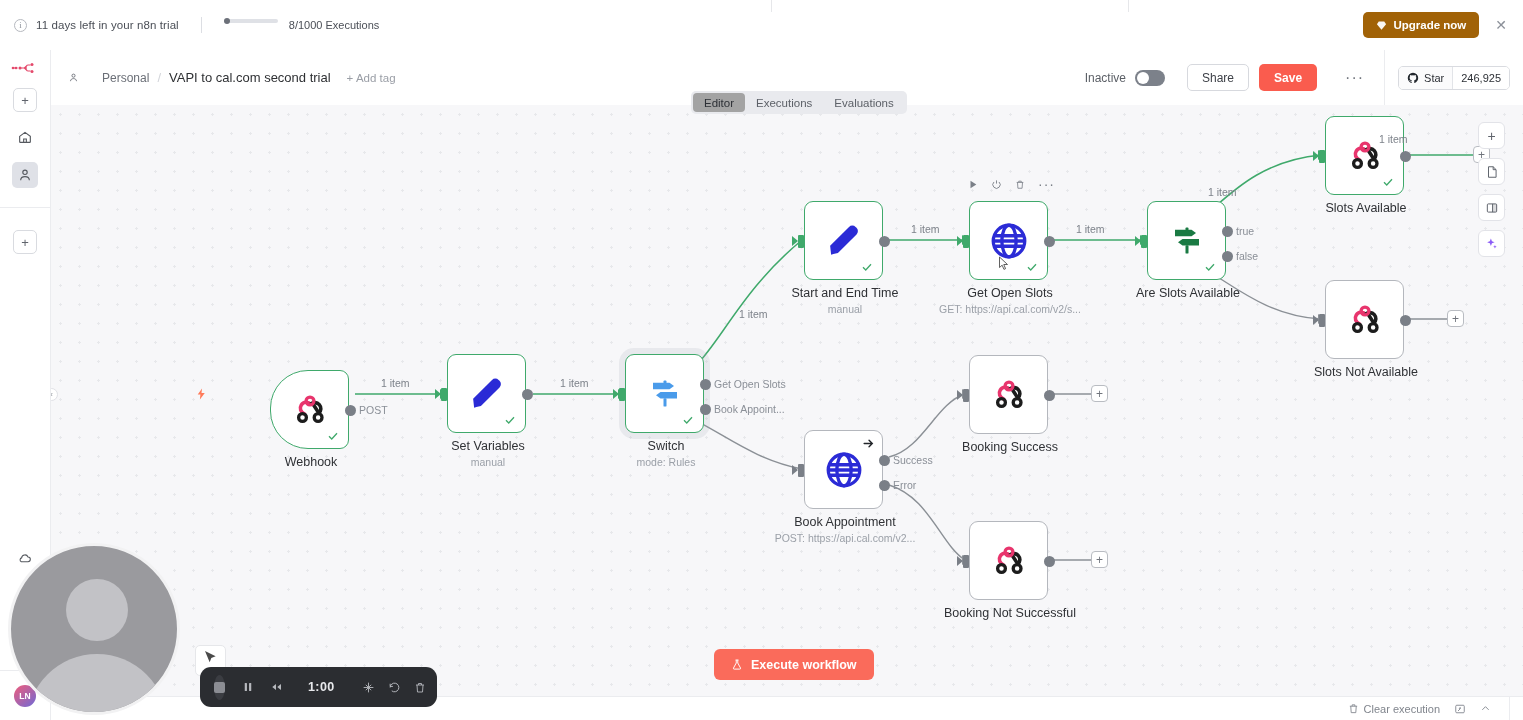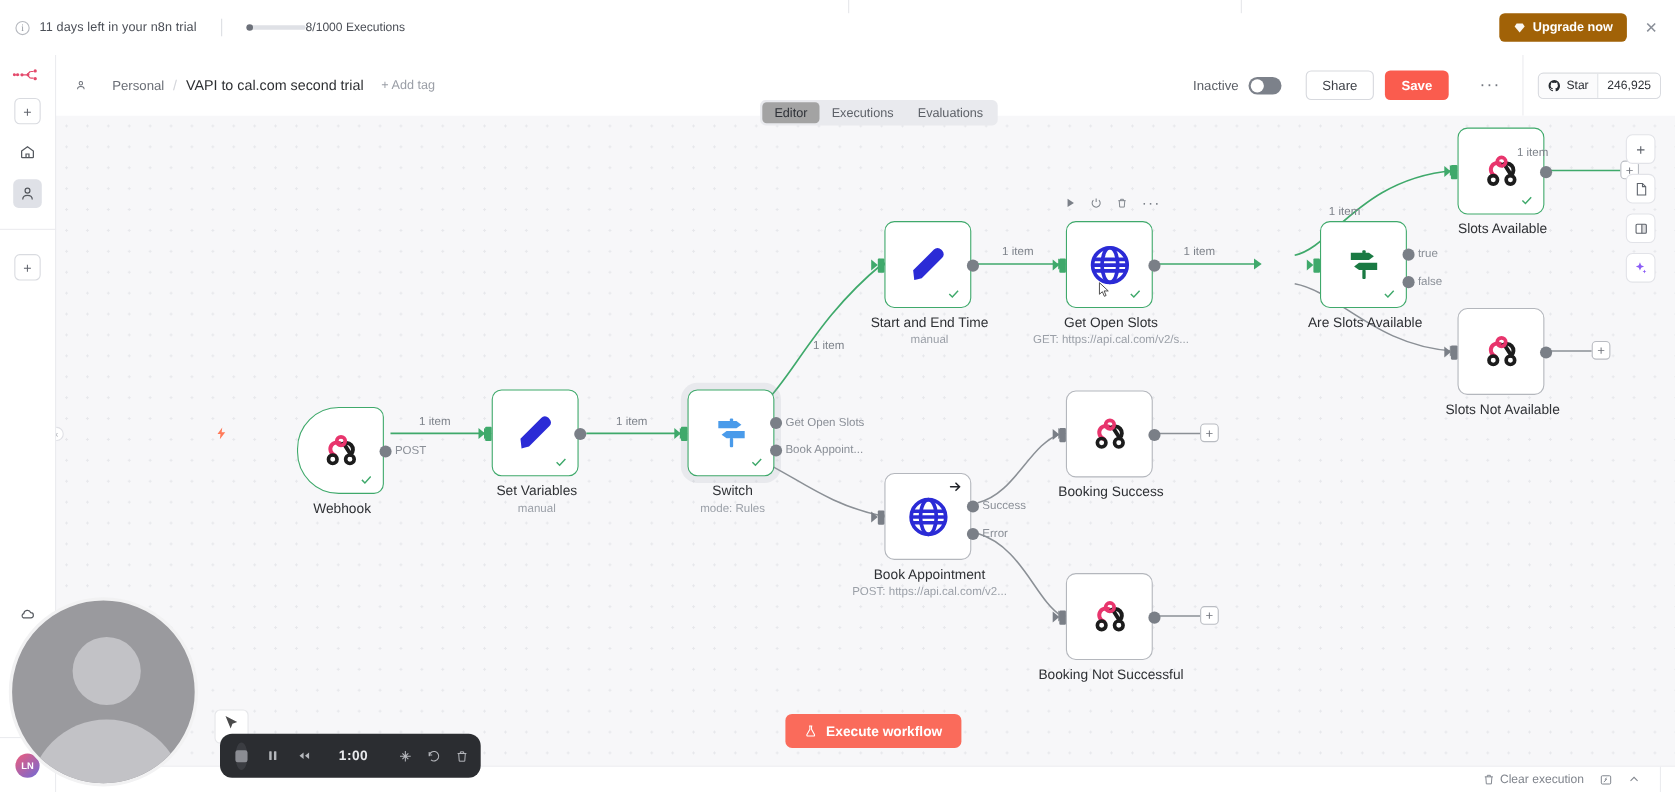--- a/index.html
+++ b/index.html
@@ -20,21 +20,21 @@
   }
   .banner .seg { position:absolute; top:0; width:1px; height:12px; background:#e6e7ea; }
   .banner-left { display:flex; align-items:center; gap:9px; }
   .info-ring {
     width:13px; height:13px; border:1px solid #b6b9bf; border-radius:50%;
     display:flex; align-items:center; justify-content:center;
     font-size:9px; color:#8f949c; line-height:1; font-family:"Liberation Serif", serif;
   }
   .trial-text { font-size:11.5px; color:#4b4f57; letter-spacing:.1px; }
   .vdiv { width:1px; height:16px; background:#dcdee3; margin:0 13px; }
-  .progress-wrap { display:flex; align-items:center; }
+  .progress-wrap { display:flex; align-items:flex-start; gap:11px; }
   .progress-track { width:54px; height:4px; border-radius:3px; background:#dfe1e6; position:relative; }
   .progress-dot { position:absolute; left:0; top:-1px; width:6px; height:6px; border-radius:50%; background:#6c7079; }
   .exec-count { font-size:11px; color:#4b4f57; }
   .banner-right { margin-left:auto; display:flex; align-items:center; gap:14px; }
   .upgrade-btn {
     background:#a16207; color:#fff; border:none; border-radius:5px;
     height:26px; padding:0 13px; font-size:11.5px; font-weight:bold;
     display:flex; align-items:center; gap:6px; cursor:pointer;
     font-family:"Liberation Sans", sans-serif;
   }
@@ -526,21 +526,21 @@
       <div class="node-label">Get Open Slots</div>
       <div class="node-sub">GET: https://api.cal.com/v2/s...</div>
     </div>
     <div class="cursor-ptr" style="left:947px;top:151px">
       <svg width="12" height="16" viewBox="0 0 24 30">
           <path d="M3 1l16 15h-7.5l3.6 8.3-3.2 1.4-3.6-8.3L3 22z" fill="#fff" stroke="#3a3a3a" stroke-width="1.6"></path>
         </svg>
     </div>
     <div class="conn-label" style="left:1025px;top:118px">1 item</div>
 
-    <div class="node done" style="left:1149px;top:96px">
+    <div class="node done" style="left:1096px;top:96px">
       <div class="ep-in done"></div>
       <div class="glyph">
         <svg width="36" height="36" viewBox="0 0 24 24" fill="#1a7a43">
           <path d="M4 4.5h11l3 2.2-3 2.2H4z"></path>
           <path d="M20 10.6H9l-3 2.2 3 2.2h11z"></path>
           <rect x="11" y="14.8" width="2" height="5.6" rx=".6"></rect>
           <rect x="11" y="3" width="2" height="2.4" rx=".6"></rect>
         </svg>
       </div>
       <svg class="tick" viewBox="0 0 24 24" fill="none" stroke="currentColor" stroke-width="2.6">

